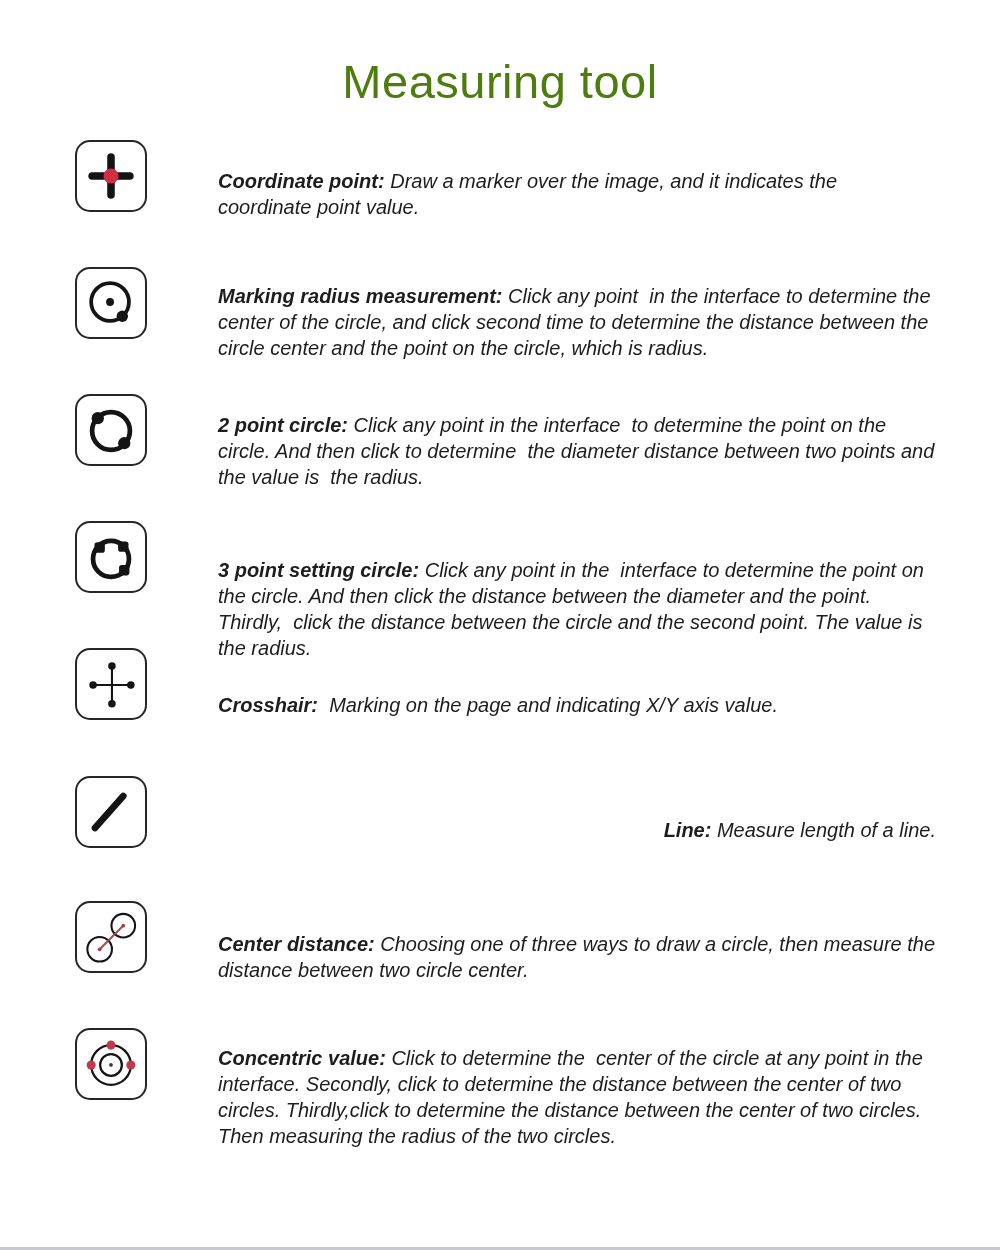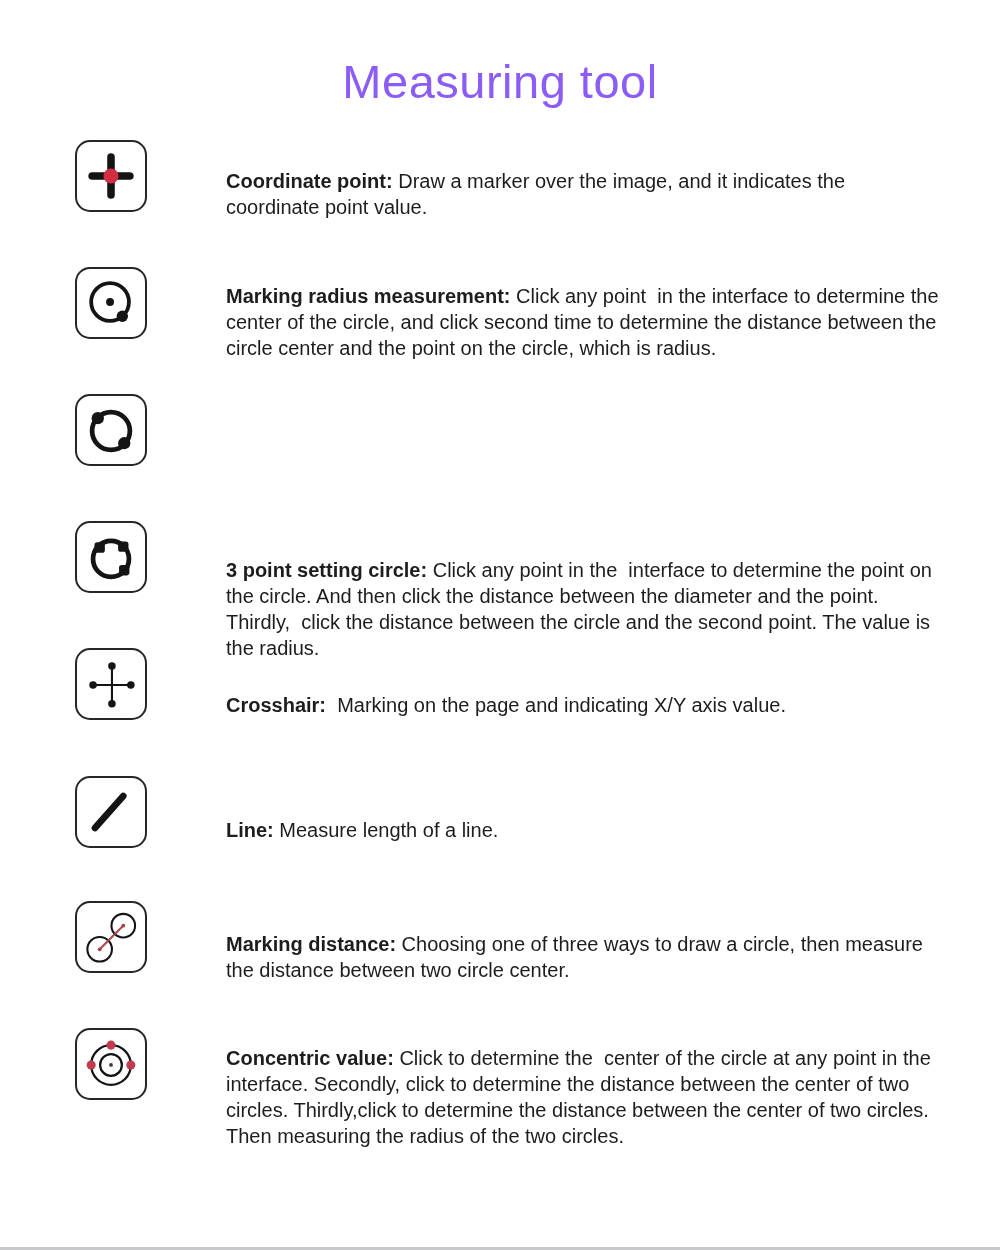--- a/index.html
+++ b/index.html
@@ -12,52 +12,53 @@
     overflow: hidden;
   }
   .page-title {
     position: absolute;
     top: 56px;
     left: 0;
     width: 100%;
     text-align: center;
     font-size: 47px;
     font-weight: 400;
-    color: #8b5cf6;
+    color: #4d7c0f;
     letter-spacing: 0.5px;
     line-height: 1.1;
   }
   .row { position: absolute; left: 75px; width: 862px; height: 76px; }
   .icon-box {
     position: absolute;
     left: 0; top: 0;
     width: 72px; height: 72px;
     border: 2.5px solid #262626;
     border-radius: 15px;
     background: #ffffff;
     box-sizing: border-box;
     display: flex; align-items: center; justify-content: center;
   }
   .tool-text {
     position: absolute;
-    left: 151px;
+    left: 143px;
     width: 718px;
     font-size: 20px;
     line-height: 26px;
     color: #1d1d1d;
+    font-style: italic;
   }
   .tool-label { font-weight: 700; }
   .tool-desc { font-weight: 400; white-space: pre-wrap; }
 
   #row-1 { top: 140px; }  #row-1 .tool-text { top: 8px; }
   #row-2 { top: 267px; }  #row-2 .tool-text { top: -4px; }
   #row-3 { top: 394px; }  #row-3 .tool-text { top: -2px; }
   #row-4 { top: 521px; }  #row-4 .tool-text { top: -4px; margin-top: 40px; }
   #row-5 { top: 648px; }  #row-5 .tool-text { top: 24px; }
-  #row-6 { top: 776px; }  #row-6 .tool-text { top: 21px; }
+  #row-6 { top: 776px; }  #row-6 .tool-text { top: 21px; text-align: right; }
   #row-7 { top: 901px; }  #row-7 .tool-text { top: 10px; }
   #row-8 { top: 1028px; } #row-8 .tool-text { top: -3px; }
 
   .bottom-divider {
     position: absolute;
     left: 0; bottom: 0;
     width: 100%; height: 3px;
     background: #c6cacc;
   }
 </style>
@@ -91,20 +92,21 @@
   </div>
 
   <div class="row" id="row-3">
     <div class="icon-box">
       <svg width="68" height="68" viewBox="0 0 72 72" aria-hidden="true">
         <circle cx="36" cy="37" r="20" fill="none" stroke="#141414" stroke-width="5"></circle>
         <circle cx="22" cy="23.5" r="6.5" fill="#141414"></circle>
         <circle cx="50" cy="50" r="6.5" fill="#141414"></circle>
       </svg>
     </div>
+    <p class="tool-text"><span class="tool-label">2 point circle:</span><span class="tool-desc"> Click any point in the interface  to determine the point on the circle. And then click to determine  the diameter distance between two points and the value is  the radius.</span></p>
   </div>
 
   <div class="row" id="row-4">
     <div class="icon-box">
       <svg width="68" height="68" viewBox="0 0 72 72" aria-hidden="true">
         <circle cx="36" cy="38" r="19" fill="none" stroke="#141414" stroke-width="5"></circle>
         <rect x="18.5" y="20.5" width="11" height="11" rx="3" fill="#141414"></rect>
         <rect x="43.5" y="19.5" width="11" height="11" rx="3" fill="#141414"></rect>
         <rect x="44.5" y="44.5" width="11" height="11" rx="3" fill="#141414"></rect>
       </svg>
@@ -139,21 +141,21 @@
     <div class="icon-box">
       <svg width="68" height="68" viewBox="0 0 72 72" aria-hidden="true">
         <line x1="24" y1="49" x2="49" y2="24" stroke="#b05058" stroke-width="2"></line>
         <circle cx="24" cy="49" r="13" fill="none" stroke="#141414" stroke-width="2.2"></circle>
         <circle cx="49" cy="24" r="12.5" fill="none" stroke="#141414" stroke-width="2.2"></circle>
         <line x1="24" y1="49" x2="49" y2="24" stroke="#b05058" stroke-width="2" opacity="0.85"></line>
         <circle cx="24" cy="49" r="2" fill="#9e4550"></circle>
         <circle cx="49" cy="24" r="2" fill="#9e4550"></circle>
       </svg>
     </div>
-    <p class="tool-text"><span class="tool-label">Marking distance:</span><span class="tool-desc"> Choosing one of three ways to draw a circle, then measure the distance between two circle center.</span></p>
+    <p class="tool-text"><span class="tool-label">Center distance:</span><span class="tool-desc"> Choosing one of three ways to draw a circle, then measure the distance between two circle center.</span></p>
   </div>
 
   <div class="row" id="row-8">
     <div class="icon-box">
       <svg width="68" height="68" viewBox="0 0 72 72" aria-hidden="true">
         <circle cx="36" cy="37" r="21" fill="none" stroke="#141414" stroke-width="2.4"></circle>
         <circle cx="36" cy="37" r="11.5" fill="none" stroke="#141414" stroke-width="2.4"></circle>
         <circle cx="36" cy="37" r="2" fill="#3a3a3a"></circle>
         <circle cx="36" cy="16" r="4.8" fill="#c23a4d"></circle>
         <circle cx="15" cy="37" r="4.8" fill="#c23a4d"></circle>

